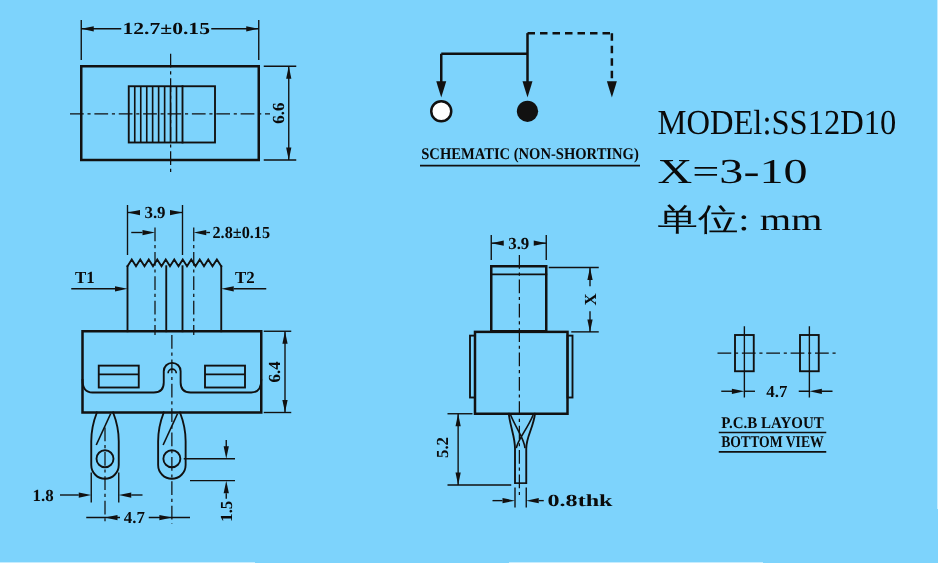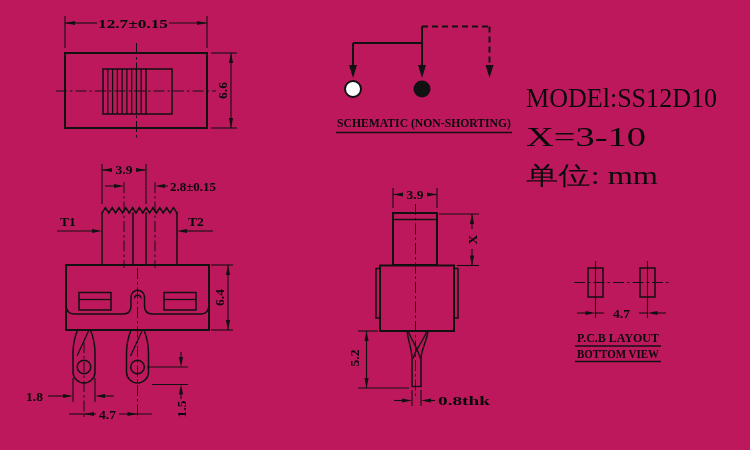--- a/index.html
+++ b/index.html
@@ -1,16 +1,16 @@
 <!DOCTYPE html>
 <html><head>
 <meta charset="utf-8">
 <style>
   html,body{margin:0;padding:0;background:#ffffff;}
-  .stage{position:relative;width:750px;height:450px;background:#be185d;overflow:hidden;}
+  .stage{position:relative;width:750px;height:450px;background:#7dd3fc;overflow:hidden;}
   .ln2{stroke:#111;stroke-width:2;fill:none;stroke-linecap:square;}
   .ln{stroke:#111;stroke-width:1.5;fill:none;stroke-linecap:square;}
   .tn{stroke:#111;stroke-width:1.1;fill:none;stroke-linecap:butt;}
   .tn13{stroke:#111;stroke-width:1.3;fill:none;}
   .cl{stroke:#111;stroke-width:1;fill:none;stroke-dasharray:11 3 2.5 3;}
   .w2{stroke:#111;stroke-width:2;fill:none;stroke-linecap:butt;}
   .dsh{stroke-dasharray:6 4;}
   .ar{fill:#111;stroke:none;}
   text{fill:#0a0a0a;}
   .dim{font:bold 13.5px "Liberation Serif","DejaVu Serif",serif;}

